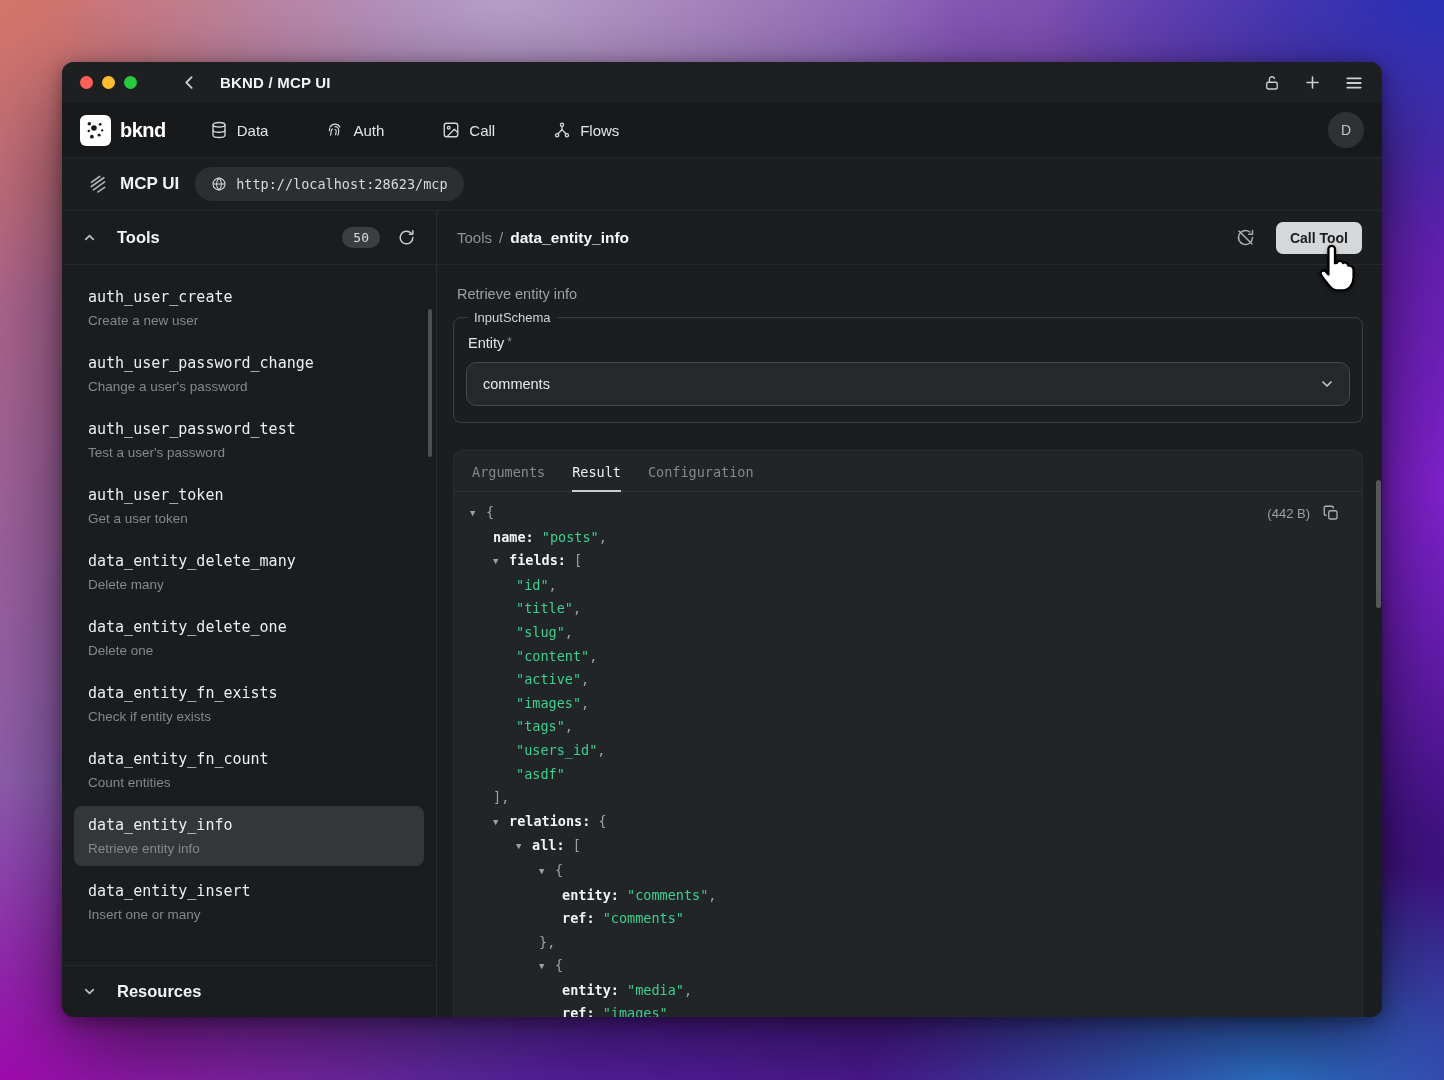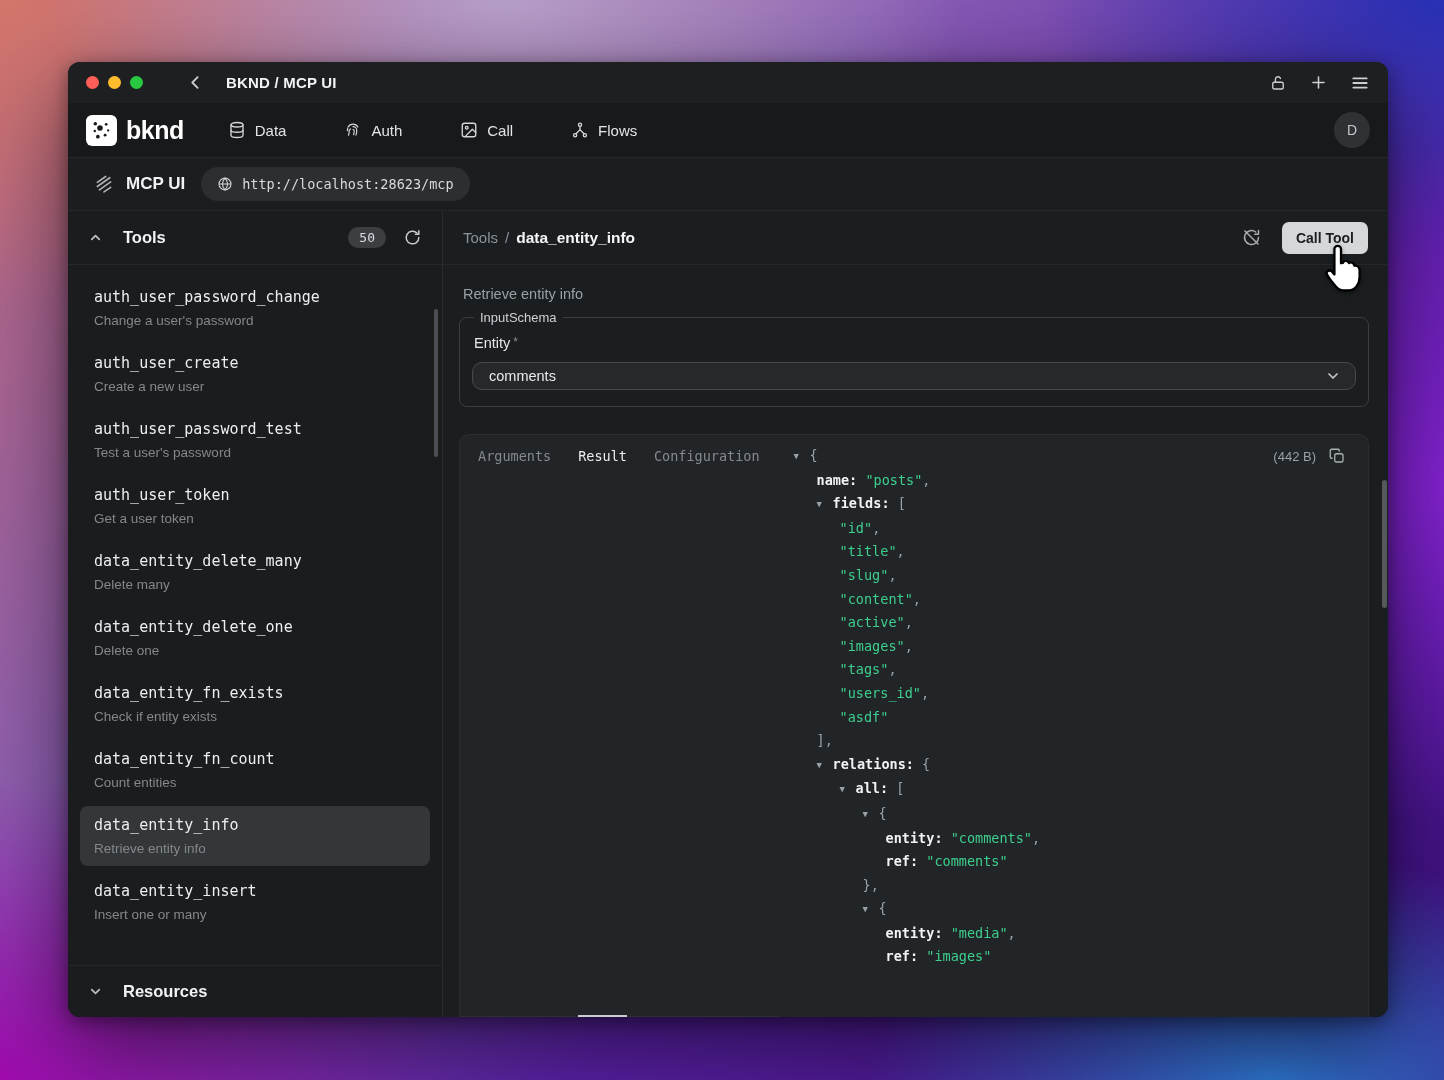--- a/index.html
+++ b/index.html
@@ -9,37 +9,37 @@
     background:
       radial-gradient(ellipse 40% 30% at 88% 100%, rgba(46,127,217,.95) 0%, rgba(46,127,217,0) 70%),
       radial-gradient(ellipse 45% 40% at 0% 100%, rgba(163,3,174,.9) 0%, rgba(163,3,174,0) 70%),
       radial-gradient(ellipse 35% 45% at 100% 45%, rgba(137,35,216,.9) 0%, rgba(137,35,216,0) 70%),
       radial-gradient(ellipse 40% 35% at 100% 0%, rgba(37,49,181,.95) 0%, rgba(37,49,181,0) 70%),
       radial-gradient(ellipse 45% 35% at 35% 0%, rgba(185,166,207,.9) 0%, rgba(185,166,207,0) 70%),
       radial-gradient(ellipse 40% 40% at 0% 0%, rgba(212,118,107,.95) 0%, rgba(212,118,107,0) 70%),
       linear-gradient(135deg, #c06a79 0%, #8a5eb5 35%, #5b21a8 65%, #3a0d7a 100%);
   }
   .window {
-    position:absolute; left:68px; top:62px; width:1320px; height:955px;
+    position:absolute; left:62px; top:62px; width:1320px; height:955px;
     background:#1b1e20; border-radius:12px; overflow:hidden;
     box-shadow:0 30px 90px rgba(0,0,0,.55), 0 4px 18px rgba(0,0,0,.4);
     display:flex; flex-direction:column;
   }
   
   .titlebar { height:41px; background:#1d1f21; display:flex; align-items:center; padding:0 18px; flex:0 0 auto; }
   .traffic { display:flex; gap:9px; }
   .traffic span { width:13px; height:13px; border-radius:50%; display:block; }
   .t-red { background:#ff5f57; } .t-yellow { background:#febc2e; } .t-green { background:#28c840; }
   .back-btn { margin-left:44px; color:#c8cbce; display:flex; }
   .win-title { margin-left:22px; color:#f2f3f4; font-size:15px; font-weight:700; letter-spacing:.2px; }
   .titlebar-right { margin-left:auto; display:flex; align-items:center; gap:22px; color:#cdd0d3; }
   
   .appheader { height:55px; background:#17191b; border-bottom:1px solid #25282a; display:flex; align-items:center; padding:0 18px; flex:0 0 auto; }
   .brand { display:flex; align-items:center; gap:9px; }
-  .brand-name { color:#fff; font-size:25px; font-weight:800; letter-spacing:-.5px; }
+  .brand-name { color:#fff; font-size:20px; font-weight:800; letter-spacing:-.5px; }
   .nav { display:flex; align-items:center; margin-left:44px; gap:58px; }
   .nav-item { display:flex; align-items:flex-end; gap:9px; color:#e2e5e7; font-size:15px; cursor:default; }
   .nav-item svg { color:#d4d7d9; }
   .avatar { margin-left:auto; width:36px; height:36px; border-radius:50%; background:#2e3235; color:#c3c7ca; font-size:14px; display:flex; align-items:center; justify-content:center; }
   
   .subheader { height:53px; background:#1b1d1f; border-bottom:1px solid #25282a; display:flex; align-items:center; padding:0 26px; gap:16px; flex:0 0 auto; }
   .subheader-title { display:flex; align-items:center; gap:12px; color:#f1f2f3; font-size:17px; font-weight:700; }
   .subheader-title svg { color:#aeb2b5; }
   .url-pill { display:flex; align-items:center; gap:9px; background:#2c2e30; border-radius:17px; height:34px; padding:0 16px; color:#d7dadc; }
   .url-pill .url { font-family:"DejaVu Sans Mono", monospace; font-size:13.5px; }
@@ -67,24 +67,24 @@
   .breadcrumb .sep { margin:0 7px; }
   .breadcrumb .cur { color:#f5f6f7; font-weight:700; font-size:15.5px; }
   .main-head-right { margin-left:auto; display:flex; align-items:center; gap:20px; }
   .autorefresh-off { color:#a9adb0; display:flex; cursor:pointer; }
   .call-tool-btn { background:#d6d7d8; color:#1b1d1f; border:none; border-radius:7px; font-size:14px; font-weight:700; padding:8px 14px; font-family:"Liberation Sans", sans-serif; cursor:pointer; }
   .main-desc { margin:21px 20px 0; font-size:14.5px; color:#9aa0a5; }
   .schema-fieldset { margin:8px 19px 0 16px; border:1px solid #3b3e41; border-radius:8px; padding:2px 12px 16px; }
   .schema-fieldset legend { font-size:13px; color:#cfd2d5; padding:0 6px; margin-left:2px; }
   .entity-label { margin:8px 2px 11px; font-size:14.5px; color:#e4e7e9; }
   .entity-label .req { color:#8e8a86; font-size:12px; vertical-align:top; margin-left:3px; }
-  .select { position:relative; height:28px; background:#26282a; border:1px solid #47494c; border-radius:10px; display:flex; align-items:center; padding:0 16px; color:#e8eaec; font-size:14.5px; cursor:pointer; }
+  .select { position:relative; height:44px; background:#26282a; border:1px solid #47494c; border-radius:10px; display:flex; align-items:center; padding:0 16px; color:#e8eaec; font-size:14.5px; cursor:pointer; }
   .select svg { position:absolute; right:14px; color:#c3c7ca; }
   
-  .result-panel { flex:1 1 auto; margin:27px 19px 0 16px; background:#212527; border:1px solid #2b2e30; border-radius:10px 10px 0 0; border-bottom:none; min-height:0; overflow:hidden; display:flex; }
+  .result-panel { flex:1 1 auto; margin:27px 19px 0 16px; background:#212527; border:1px solid #2b2e30; border-radius:10px 10px 0 0; border-bottom:none; min-height:0; overflow:hidden; display:flex; flex-direction:column; }
   .tabs { display:flex; gap:27px; padding:0 18px; border-bottom:1px solid #2d3032; flex:0 0 auto; }
   .tab { font-family:"DejaVu Sans Mono", monospace; font-size:13.5px; color:#85898d; padding:13px 0 10px; border-bottom:2px solid transparent; margin-bottom:-1px; cursor:pointer; }
   .tab.active { color:#eceef0; border-bottom-color:#c9cdd1; }
   .json-area { position:relative; flex:1 1 auto; padding:9px 0 0 16px; overflow:hidden; font-family:"DejaVu Sans Mono", monospace; font-size:13.5px; }
   .json-line { line-height:23.6px; white-space:pre; }
   .tri { display:inline-block; width:16px; color:#9aa0a5; font-size:9px; vertical-align:1px; cursor:pointer; }
   .seg-k { color:#f1f3f4; font-weight:700; }
   .seg-s { color:#3ecf8e; }
   .seg-p { color:#9aa3a8; }
   .json-meta { position:absolute; top:12px; right:22px; display:flex; align-items:center; gap:12px; color:#9aa0a5; }
@@ -216,26 +216,26 @@
         <span class="count-badge">50</span>
         <span class="refresh-btn">
           <svg width="19" height="19" viewBox="0 0 24 24" fill="none" stroke="currentColor" stroke-width="1.9" stroke-linecap="round" stroke-linejoin="round">
               <path d="M20 12a8 8 0 1 1-2.3-5.6"></path>
               <path d="M20 3.5v4.3h-4.3"></path>
             </svg>
         </span>
       </div>
       <div class="tool-list">
         <div class="tool-item">
+          <div class="tool-name">auth_user_create</div>
+          <div class="tool-desc">Create a new user</div>
+        </div>
+        <div class="tool-item">
           <div class="tool-name">auth_user_password_change</div>
           <div class="tool-desc">Change a user's password</div>
-        </div>
-        <div class="tool-item">
-          <div class="tool-name">auth_user_create</div>
-          <div class="tool-desc">Create a new user</div>
         </div>
         <div class="tool-item">
           <div class="tool-name">auth_user_password_test</div>
           <div class="tool-desc">Test a user's password</div>
         </div>
         <div class="tool-item">
           <div class="tool-name">auth_user_token</div>
           <div class="tool-desc">Get a user token</div>
         </div>
         <div class="tool-item">

